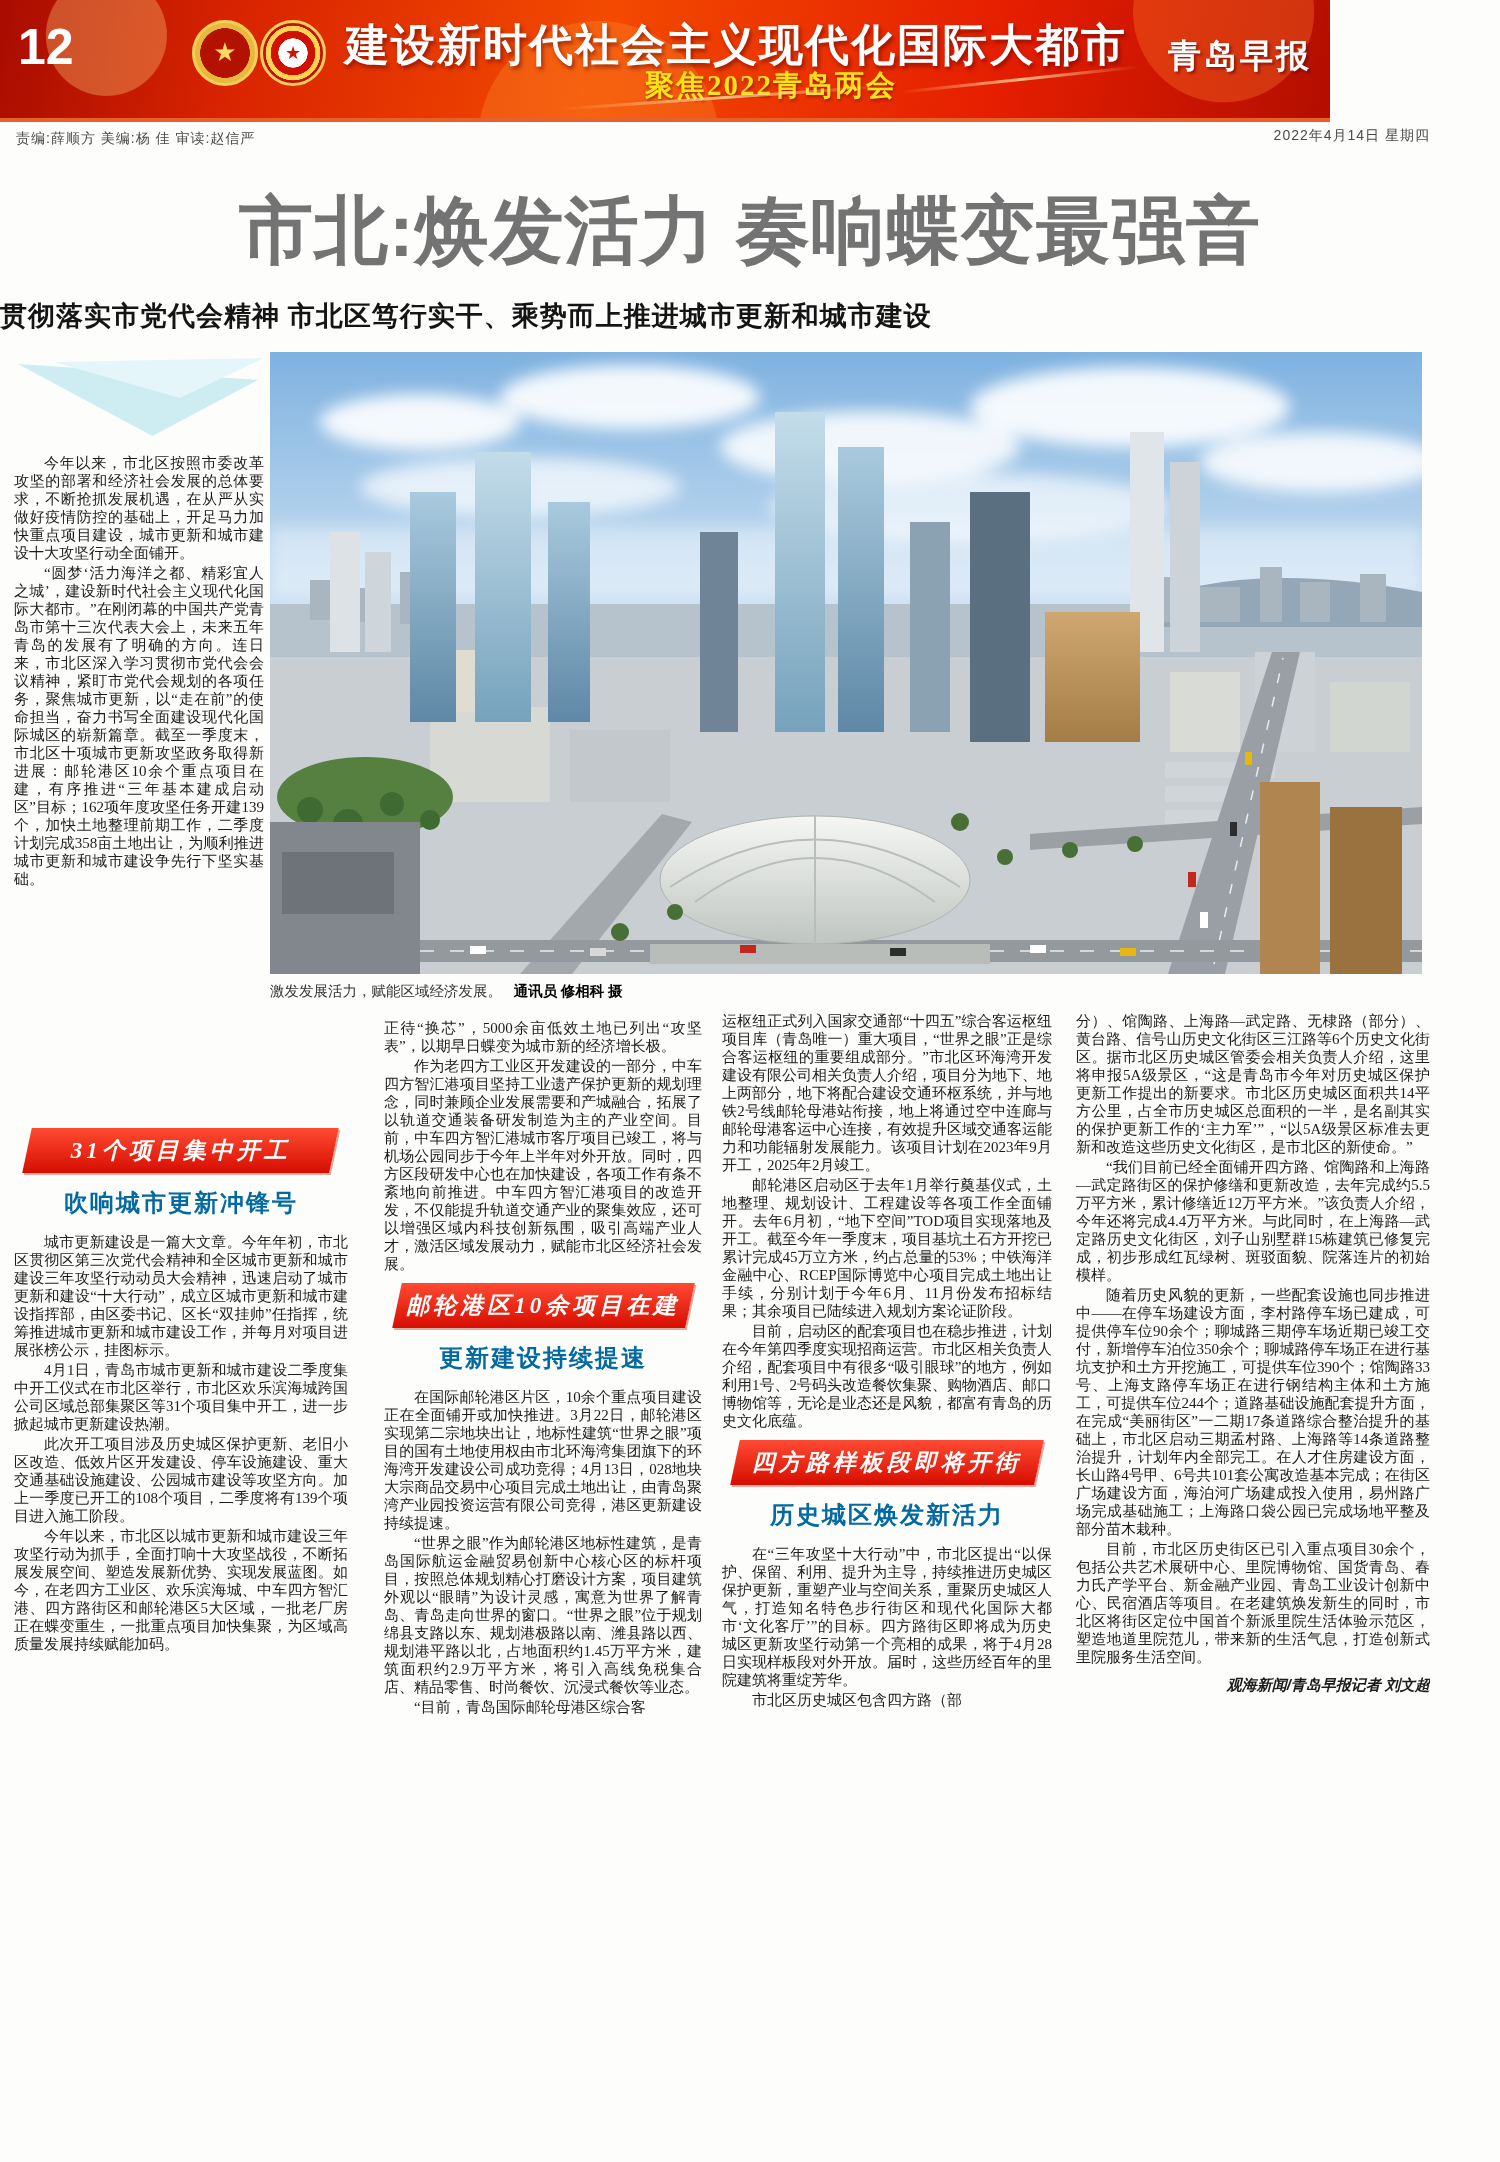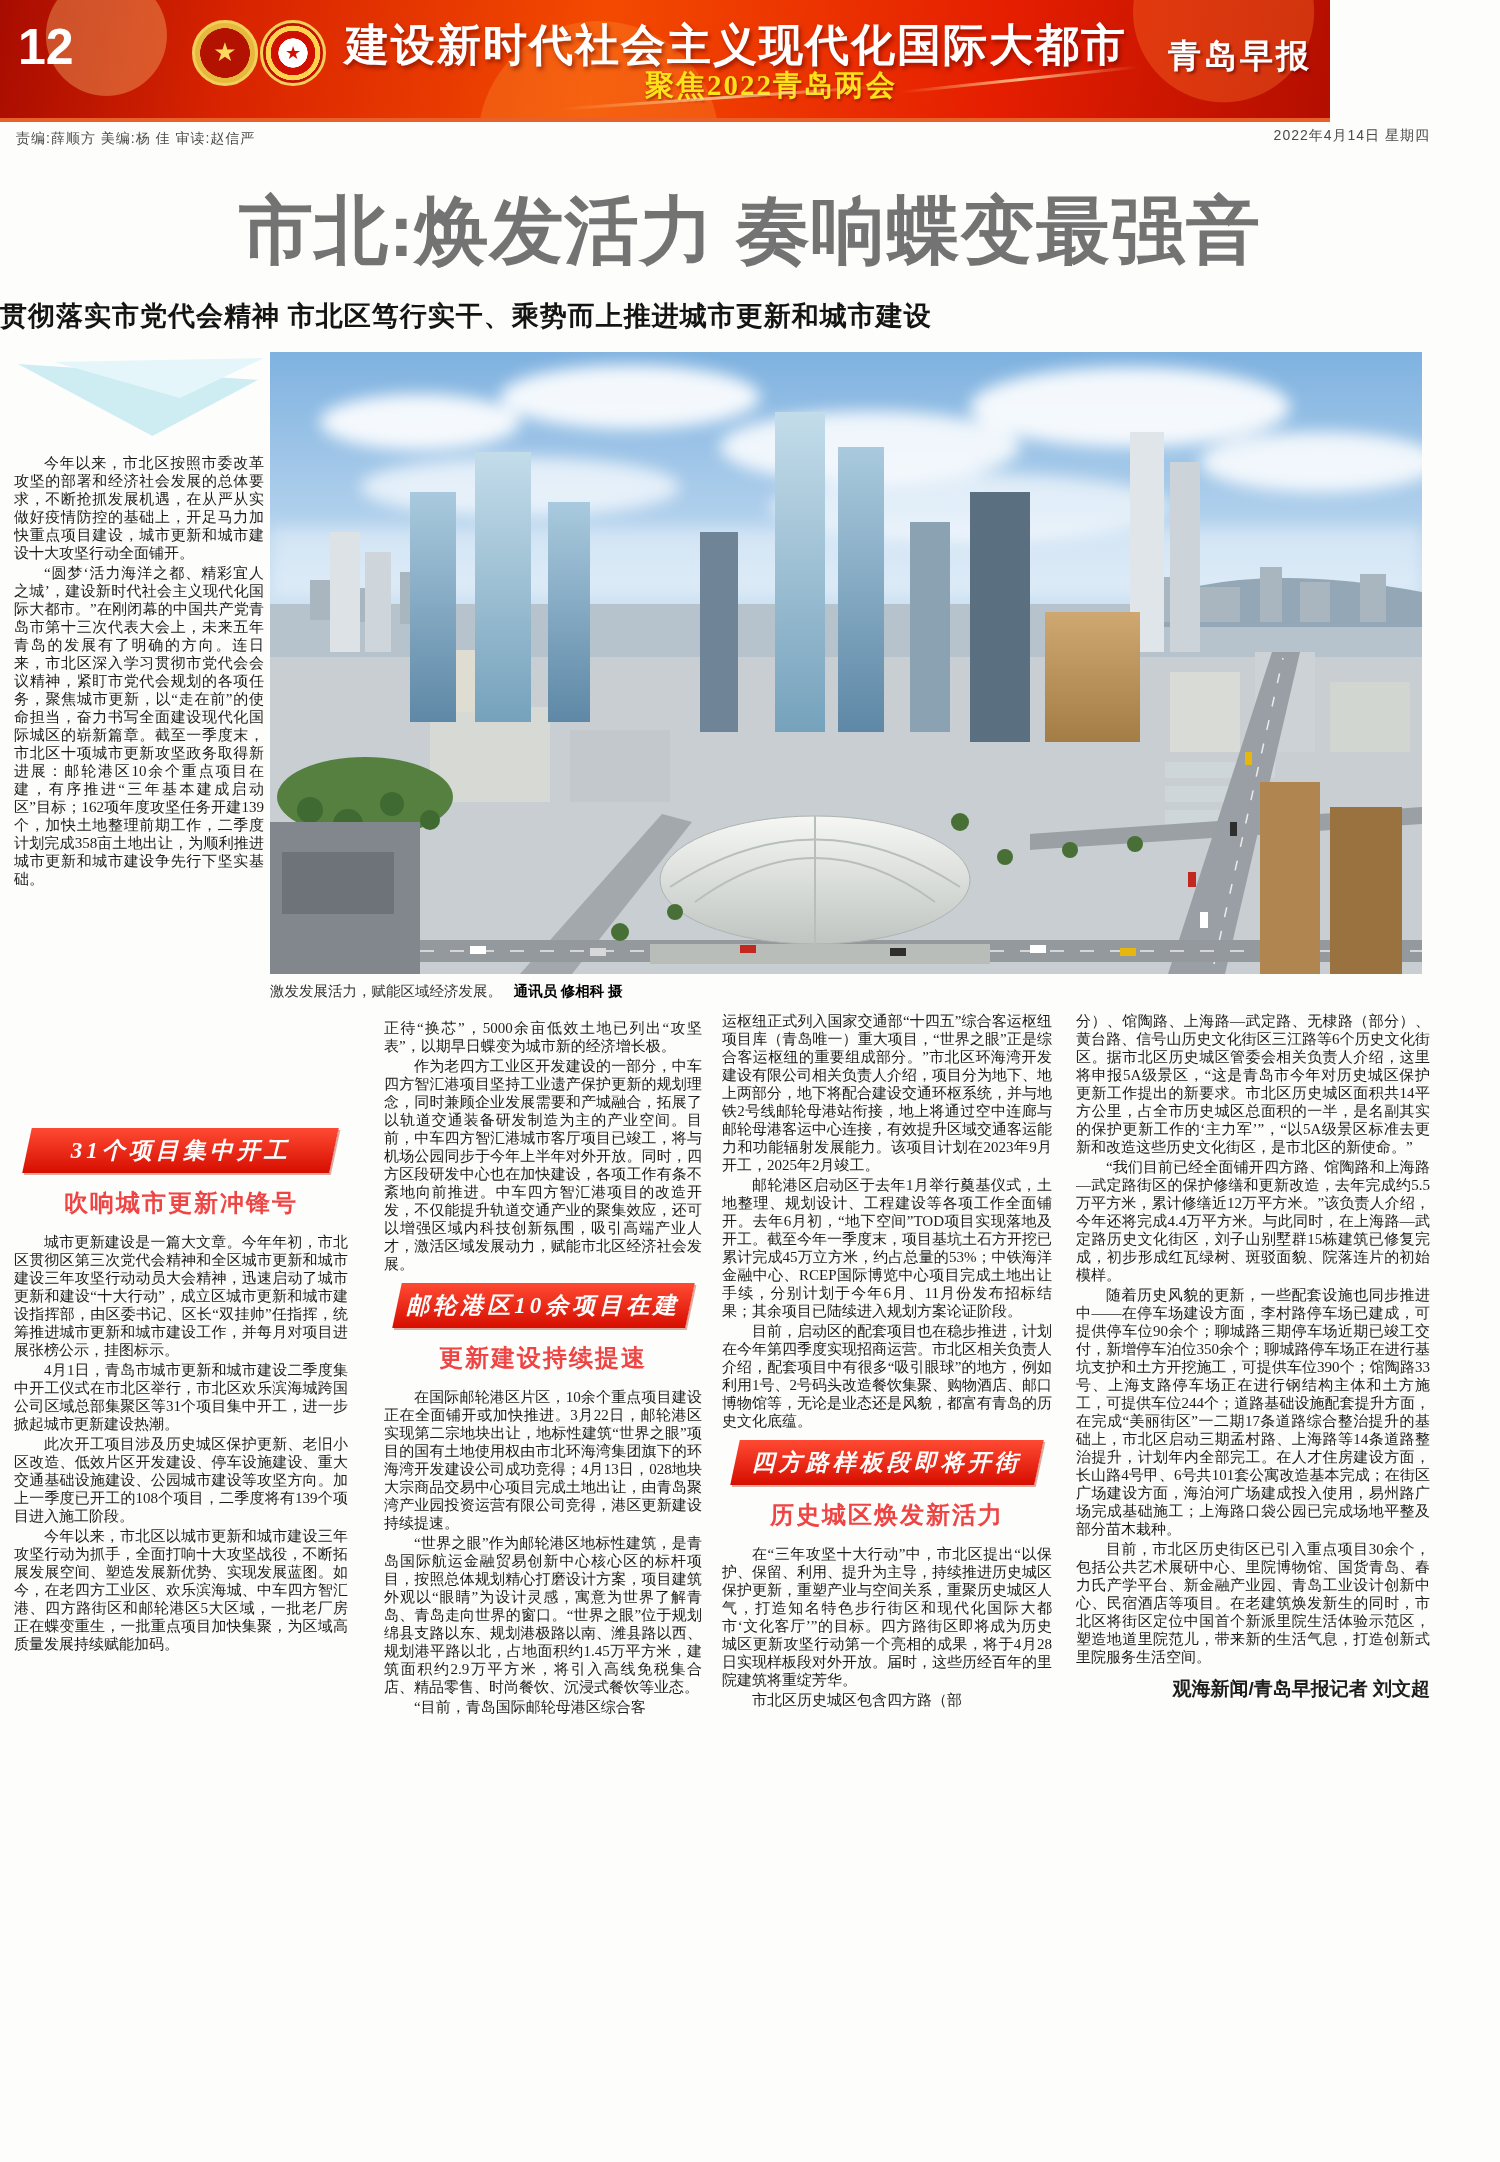--- a/index.html
+++ b/index.html
@@ -68,23 +68,23 @@
   .col4{left:1076px;top:1012px;width:354px;height:1146px;}
   .ncol p, .intro-col p{
     margin:0 0 2px 0;font-size:15px;line-height:18px;text-align:justify;text-indent:2em;}
   .ncol p.cont, .intro-col p.cont{text-indent:0;}
   .sec-banner{width:92%;margin:10px auto 14px auto;background:linear-gradient(#ff4a33,#d60e00);
     transform:skewX(-12deg);box-shadow:2px 2px 0 rgba(150,20,0,.35);padding:7px 0;}
   .sec-banner span{display:block;transform:skewX(12deg);text-align:center;color:#fff;
     font-size:23px;font-weight:700;font-style:italic;letter-spacing:4px;
     font-family:"Liberation Serif",serif;}
   .sec-sub{text-align:center;font-family:"Liberation Sans",sans-serif;font-size:24px;
-    font-weight:900;color:#ef4444;margin:6px 0 14px 0;letter-spacing:2px;}
-  .reporter-line{text-align:right;font-weight:700;font-size:19px;margin-top:10px;
-    font-family:"Liberation Sans",sans-serif;}
+    font-weight:900;color:#0369a1;margin:6px 0 14px 0;letter-spacing:2px;}
+  .reporter-line{text-align:right;font-weight:700;font-size:15px;margin-top:10px;
+    font-family:"Liberation Sans",sans-serif;font-style:italic;}
 </style>
 </head>
 <body>
 
 <div class="top-banner">
   <div class="page-num">12</div>
   <div class="emblem emblem-nat">
       <span class="star">★</span>
     </div>
   <div class="emblem emblem-cppcc">

